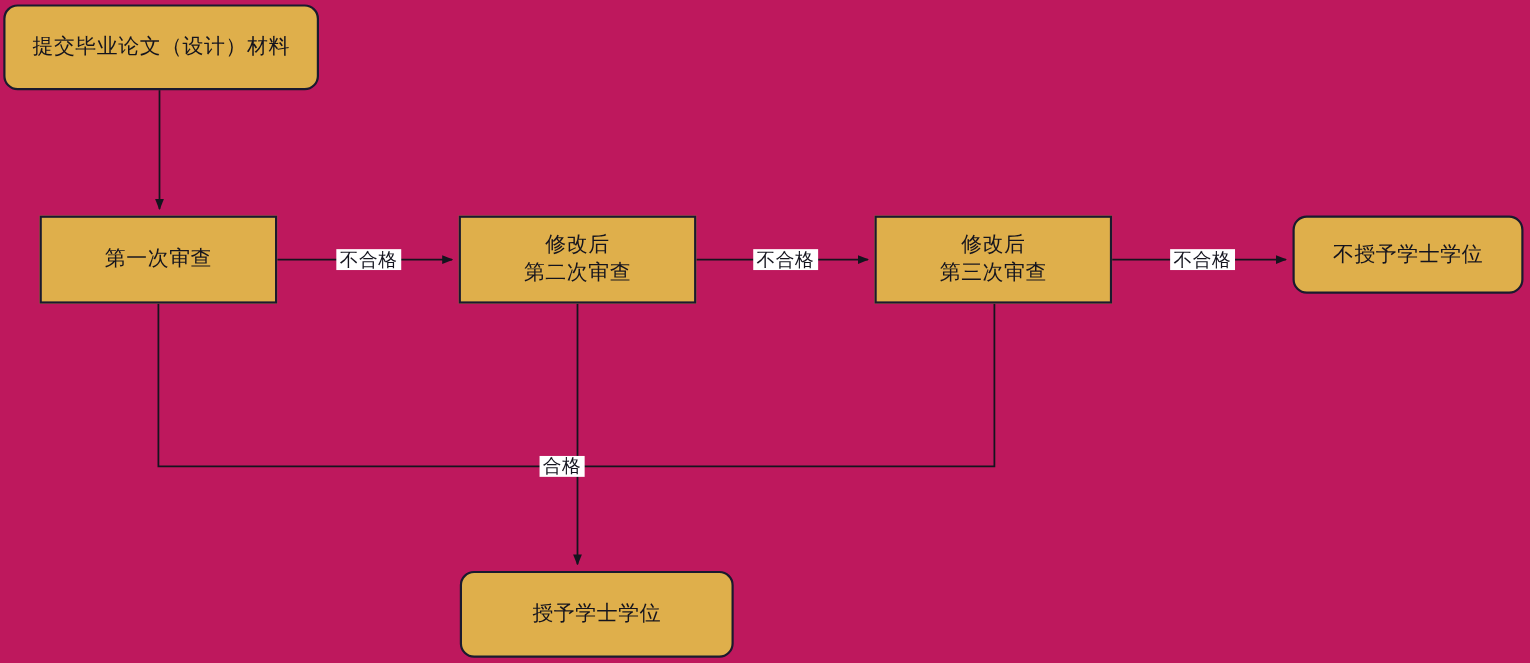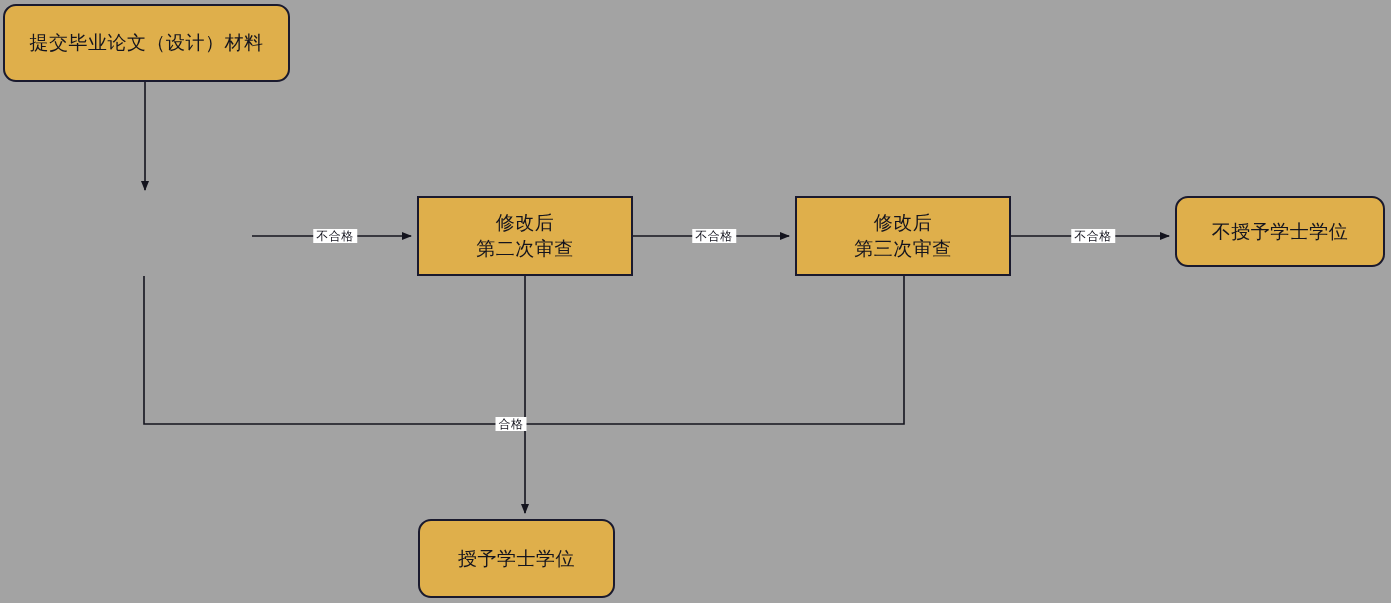--- a/index.html
+++ b/index.html
@@ -7,21 +7,21 @@
     padding: 0;
     background: #ffffff;
   }
   body {
     font-family: "Liberation Sans", "DejaVu Sans", sans-serif;
   }
   #canvas {
     position: relative;
     width: 1391px;
     height: 603px;
-    background: #a3a3a3;
+    background: #be185d;
     overflow: hidden;
   }
   #edge-layer {
     position: absolute;
     left: 0;
     top: 0;
     width: 1391px;
     height: 603px;
   }
   .node {
@@ -42,21 +42,21 @@
   .node.rounded {
     border-radius: 13px;
   }
   .node.square {
     border-radius: 0;
   }
   .edge-label {
     position: absolute;
     background: #ffffff;
     color: #14141e;
-    font-size: 12px;
+    font-size: 17px;
     line-height: 1;
     letter-spacing: 0.5px;
     padding: 1px 3px;
     white-space: nowrap;
     transform: translate(-50%, -50%);
   }
 </style>
 </head>
 <body>
 
@@ -79,30 +79,31 @@
 
     <path d="M144,276 L144,424 L525,424" stroke="#14141e" stroke-width="1.6" fill="none"></path>
 
     <path d="M904,276 L904,424 L525,424" stroke="#14141e" stroke-width="1.6" fill="none"></path>
 
     <path d="M525,276 L525,513" stroke="#14141e" stroke-width="1.6" fill="none" marker-end="url(#arrowhead)"></path>
   </svg>
 
   <div class="node rounded" style="left:3px; top:4px; width:287px; height:78px;">提交毕业论文（设计）材料</div>
 
+  <div class="node square" style="left:36px; top:196px; width:216px; height:80px;">第一次审查</div>
 
   <div class="node square" style="left:417px; top:196px; width:216px; height:80px;">修改后
 第二次审查</div>
 
   <div class="node square" style="left:795px; top:196px; width:216px; height:80px;">修改后
 第三次审查</div>
 
   <div class="node rounded" style="left:1175px; top:196px; width:210px; height:71px;">不授予学士学位</div>
 
-  <div class="node rounded" style="left:418px; top:519px; width:197px; height:79px;">授予学士学位</div>
+  <div class="node rounded" style="left:418px; top:519px; width:249px; height:79px;">授予学士学位</div>
 
   <div class="edge-label" style="left:335px; top:236px;">不合格</div>
 
   <div class="edge-label" style="left:714px; top:236px;">不合格</div>
 
   <div class="edge-label" style="left:1093px; top:236px;">不合格</div>
 
   <div class="edge-label" style="left:511px; top:424px;">合格</div>
 
 </div>

